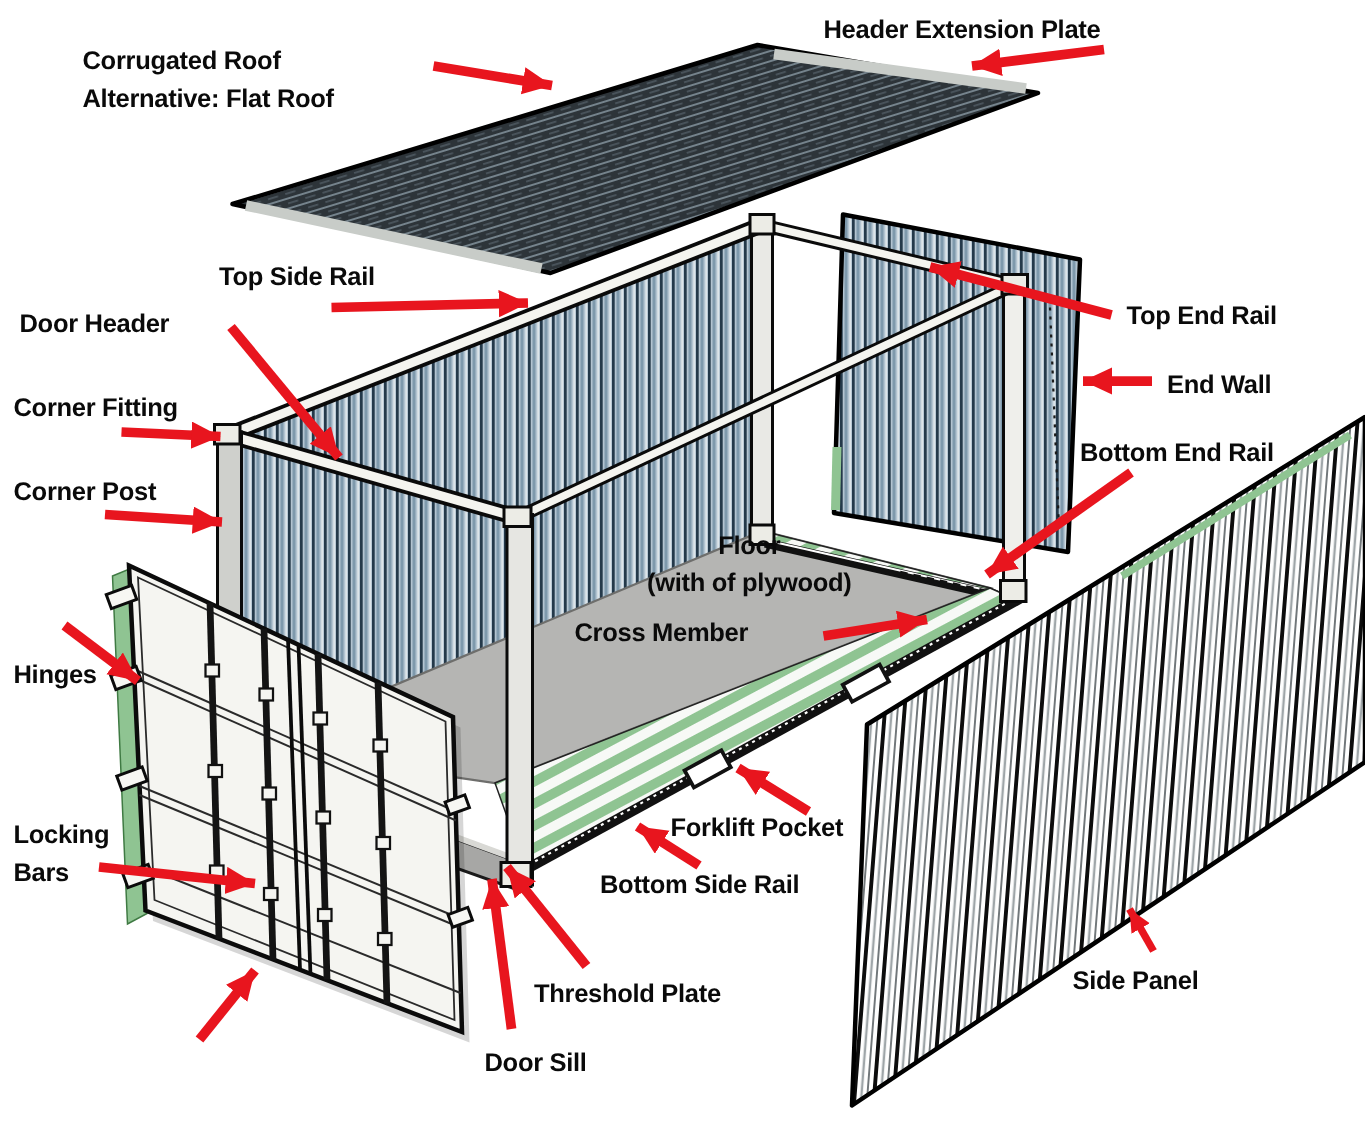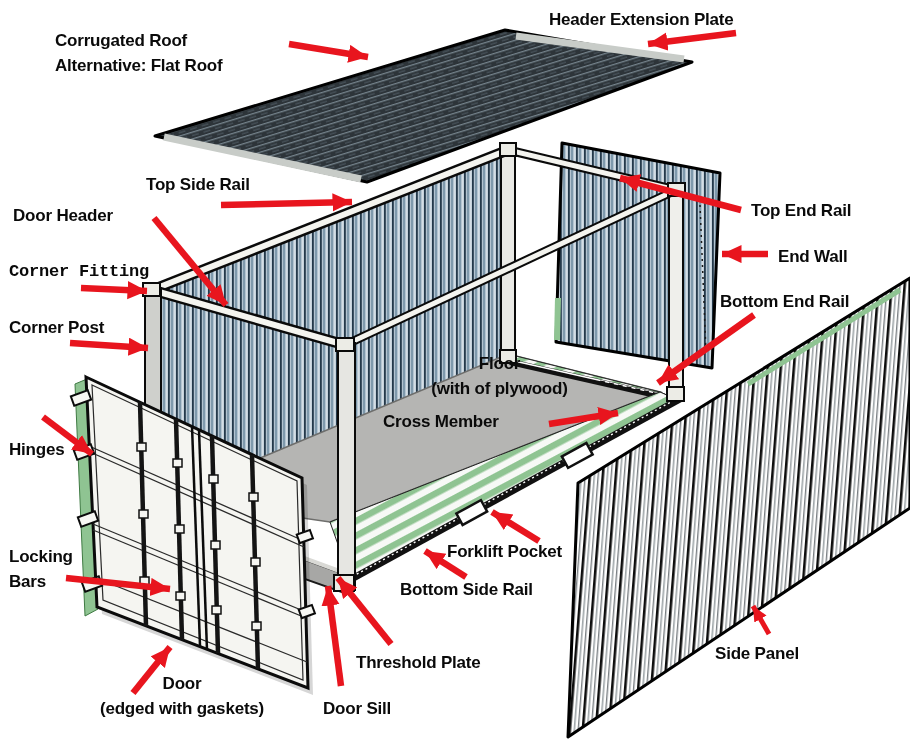--- a/index.html
+++ b/index.html
@@ -174,30 +174,26 @@
   </g>
 </svg>
 
 <div class="lbl" style="left:55px;top:28px;">
   <span>Corrugated Roof</span>
   <span>Alternative: Flat Roof</span>
 </div>
 <div class="lbl" style="left:549px;top:7px;">Header Extension Plate</div>
 <div class="lbl" style="left:146px;top:172px;">Top Side Rail</div>
 <div class="lbl" style="left:13px;top:203px;">Door Header</div>
-<div class="lbl" style="left:9px;top:259px;font-family:Liberation Mono, monospace;">Corner Fitting</div>
+<div class="lbl" style="left:9px;top:259px;">Corner Fitting</div>
 <div class="lbl" style="left:9px;top:315px;">Corner Post</div>
 <div class="lbl" style="left:9px;top:392px;margin-top:45px;">Hinges</div>
 <div class="lbl" style="left:9px;top:544px;">
   <span>Locking</span>
   <span>Bars</span>
-</div>
-<div class="lbl center" style="left:68px;top:671px;width:228px;">
-  <span>Door</span>
-  <span>(edged with gaskets)</span>
 </div>
 <div class="lbl" style="left:323px;top:696px;">Door Sill</div>
 <div class="lbl" style="left:356px;top:650px;">Threshold Plate</div>
 <div class="lbl" style="left:400px;top:577px;">Bottom Side Rail</div>
 <div class="lbl" style="left:447px;top:539px;">Forklift Pocket</div>
 <div class="lbl" style="left:383px;top:409px;">Cross Member</div>
 <div class="lbl center" style="left:385px;top:351px;width:205px;padding-left:12px;">
   <span>Floor</span>
   <span>(with of plywood)</span>
 </div>

